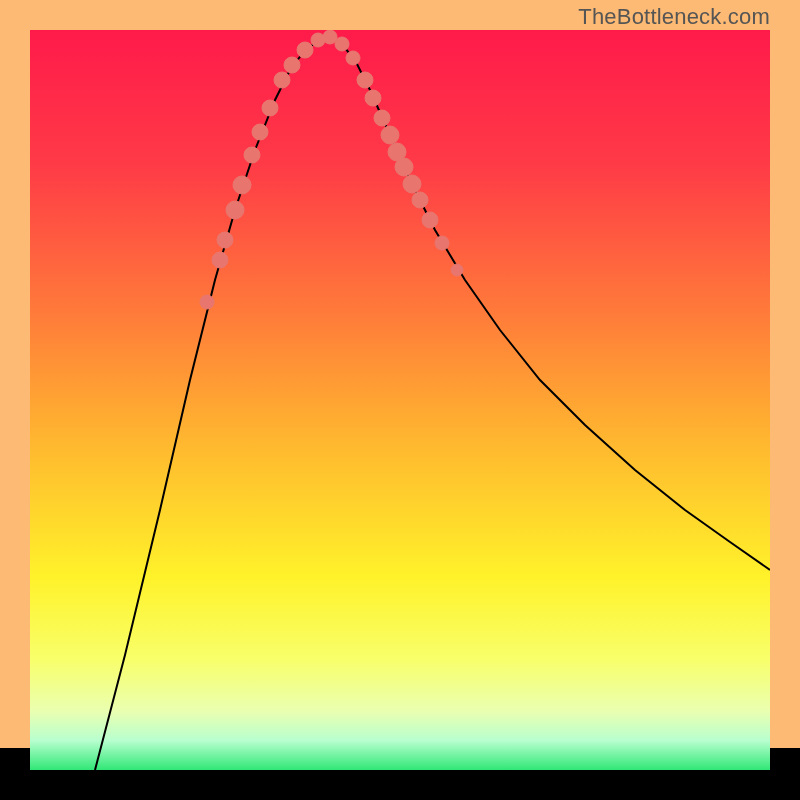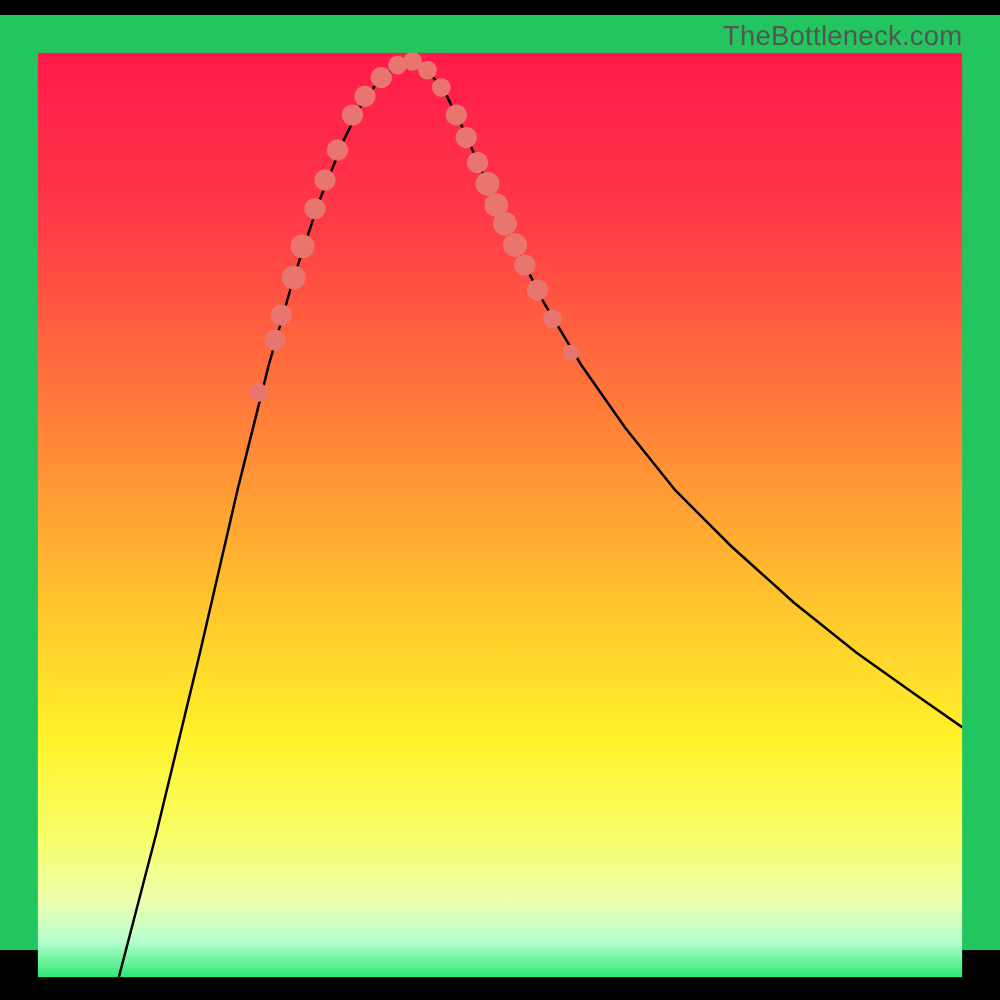--- a/index.html
+++ b/index.html
@@ -6,24 +6,24 @@
     margin: 0;
     padding: 0;
     width: 800px;
     height: 800px;
     background: #000;
     overflow: hidden;
   }
   .frame {
     position: absolute;
     left: 0;
-    top: 12px;
+    top: 0;
     width: 800px;
     height: 748px;
-    background: #22c55e;
+    background: #fdba74;
   }
   .plot-area {
     position: absolute;
     left: 30px;
     top: 30px;
     width: 740px;
     height: 740px;
     overflow: hidden;
   }
   .gradient-bg {

